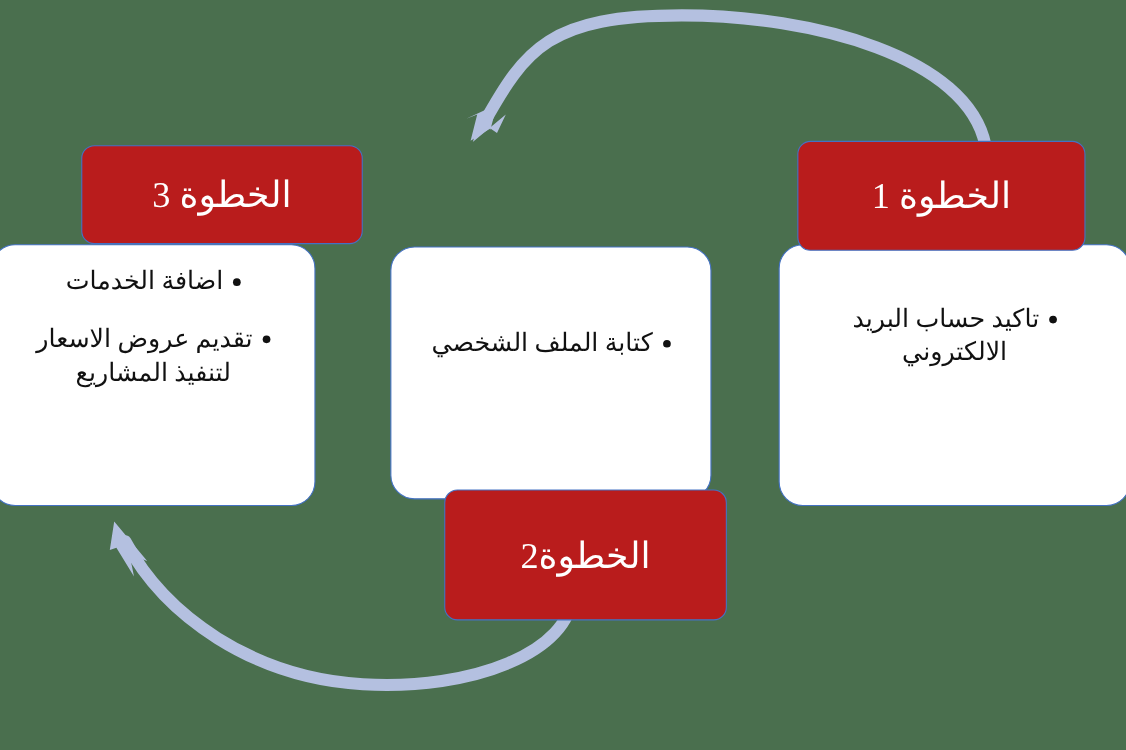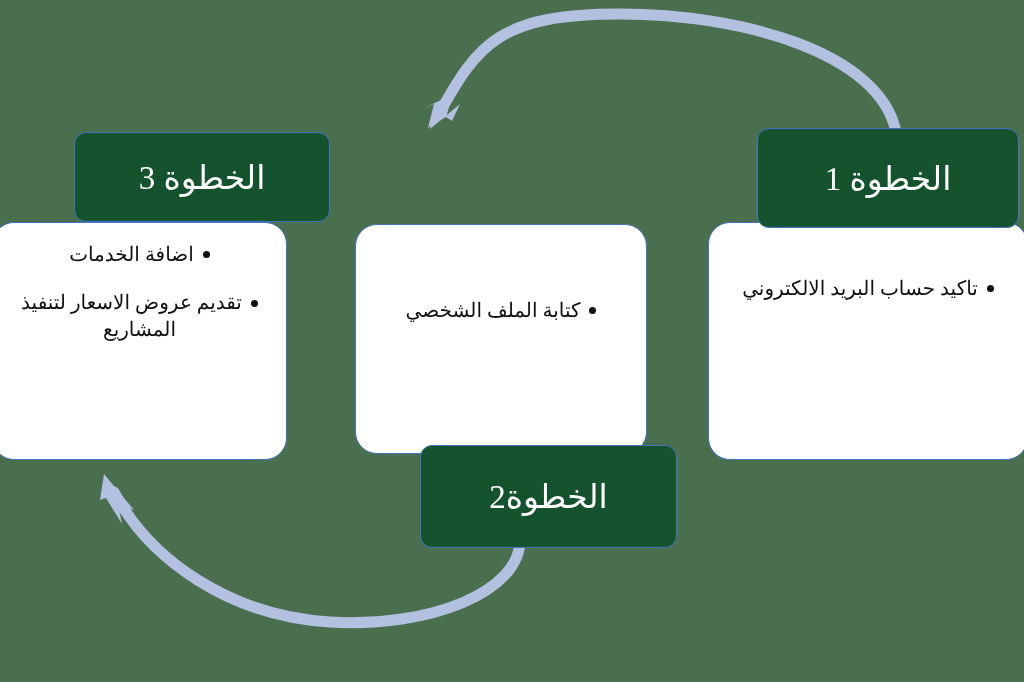--- a/index.html
+++ b/index.html
@@ -55,21 +55,21 @@
   .bullet-list {
     list-style: none;
     margin: 0;
     padding: 0;
     direction: rtl;
     text-align: center;
   }
   .bullet-item {
     position: relative;
     color: #111111;
-    font-size: 20px;
+    font-size: 23px;
     line-height: 1.32;
     margin: 0 0 22px 0;
     padding-right: 0;
     text-align: center;
     direction: rtl;
   }
   .bullet-item:last-child { margin-bottom: 0; }
   .bullet-item .dot {
     display: inline-block;
     width: 7px;
@@ -80,43 +80,43 @@
     margin-left: 9px;
     margin-bottom: 3px;
   }
   .bullet-text {
     display: inline;
   }
 
   
   .badge {
     position: absolute;
-    background: #14532d;
+    background: #b91c1c;
     border: 1.5px solid #4472c4;
     border-radius: 12px;
     color: #ffffff;
     display: flex;
     align-items: center;
     justify-content: center;
     box-sizing: border-box;
     font-size: 33px;
     letter-spacing: 0;
     direction: rtl;
     text-align: center;
     z-index: 5;
   }
 
   
   #card-step3 { left: -8px;  top: 222px; width: 295px; height: 238px; }
   #card-step2 { left: 355px; top: 224px; width: 292px; height: 230px; }
   #card-step1 { left: 708px; top: 222px; width: 320px; height: 238px; }
 
   #badge-step3 { left: 74px;  top: 132px; width: 256px; height: 90px; }
-  #badge-step1 { left: 757px; top: 128px; width: 262px; height: 100px; }
-  #badge-step2 { left: 420px; top: 445px; width: 257px; height: 103px; }
+  #badge-step1 { left: 725px; top: 128px; width: 262px; height: 100px; }
+  #badge-step2 { left: 404px; top: 445px; width: 257px; height: 119px; }
 </style>
 </head>
 <body>
 
 <div id="canvas">
 
   <svg class="arrows" viewBox="0 0 1024 682" width="1024" height="682" xmlns="http://www.w3.org/2000/svg" aria-hidden="true">
 
     <g>
       <path d="M 896 132

